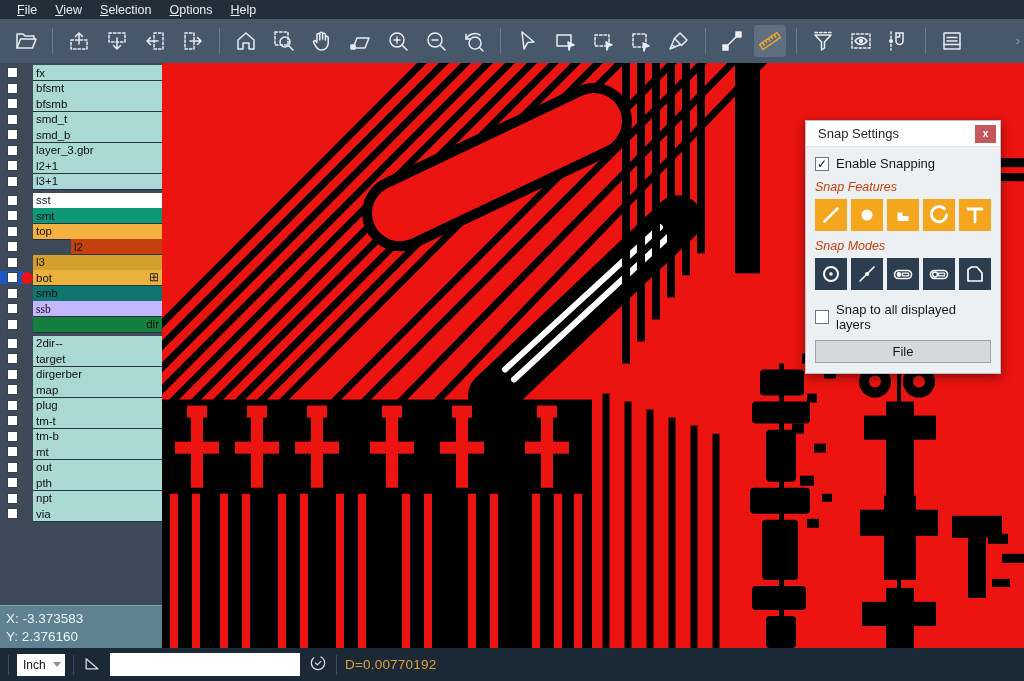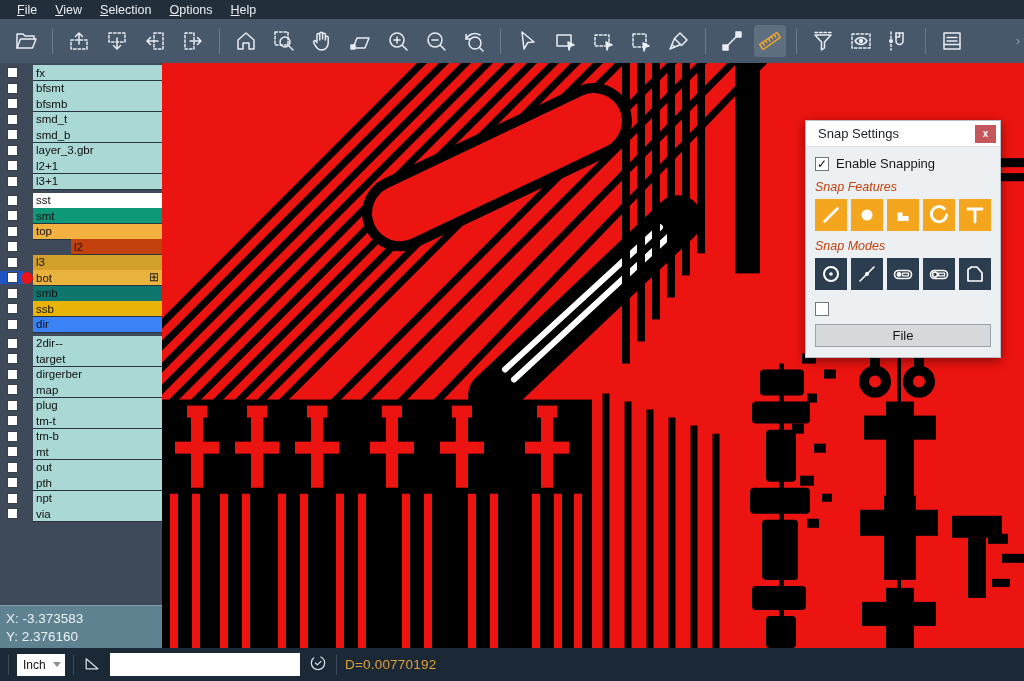--- a/index.html
+++ b/index.html
@@ -383,30 +383,30 @@
               <span class="gap-cell"></span>
               <span class="bar" style="background: #0f766e;">
                 <span class="lbl">smb</span>
               </span>
             </div>
             <div class="layer-row">
               <span class="chk-cell">
                 <span class="chk"></span>
               </span>
               <span class="gap-cell"></span>
-              <span class="bar" style="background: #eab308;">
+              <span class="bar" style="background: #c4b5fd; font-family: Liberation Serif, serif;">
                 <span class="lbl">ssb</span>
               </span>
             </div>
             <div class="layer-row">
               <span class="chk-cell">
                 <span class="chk"></span>
               </span>
               <span class="gap-cell"></span>
-              <span class="bar" style="background: #3b82f6;">
+              <span class="bar" style="background: #15803d; text-align: right;">
                 <span class="lbl">dir</span>
               </span>
             </div>
           </div>
           <div class="layer-group">
             <div class="layer-row">
               <span class="chk-cell">
                 <span class="chk"></span>
               </span>
               <span class="gap-cell"></span>
@@ -730,20 +730,21 @@
                 </svg>
               </div>
               <div class="sq-btn dark">
                 <svg viewBox="0 0 24 24">
                   <path d="M5 19V7.5L8.5 5H14l5 6v8z" stroke-width="1.7"></path>
                 </svg>
               </div>
             </div>
           <div class="dlg-check" style="margin:12px 0 0;">
             <span class="cbx" id="chk-all"></span>
+            <span>Snap to all displayed layers</span>
           </div>
           <button class="dlg-close">File</button>
         </div>
       </div>
     </div>
   </div>
 
   <div class="statusbar">
     <span class="ssep"></span>
     <div class="unit-select">

